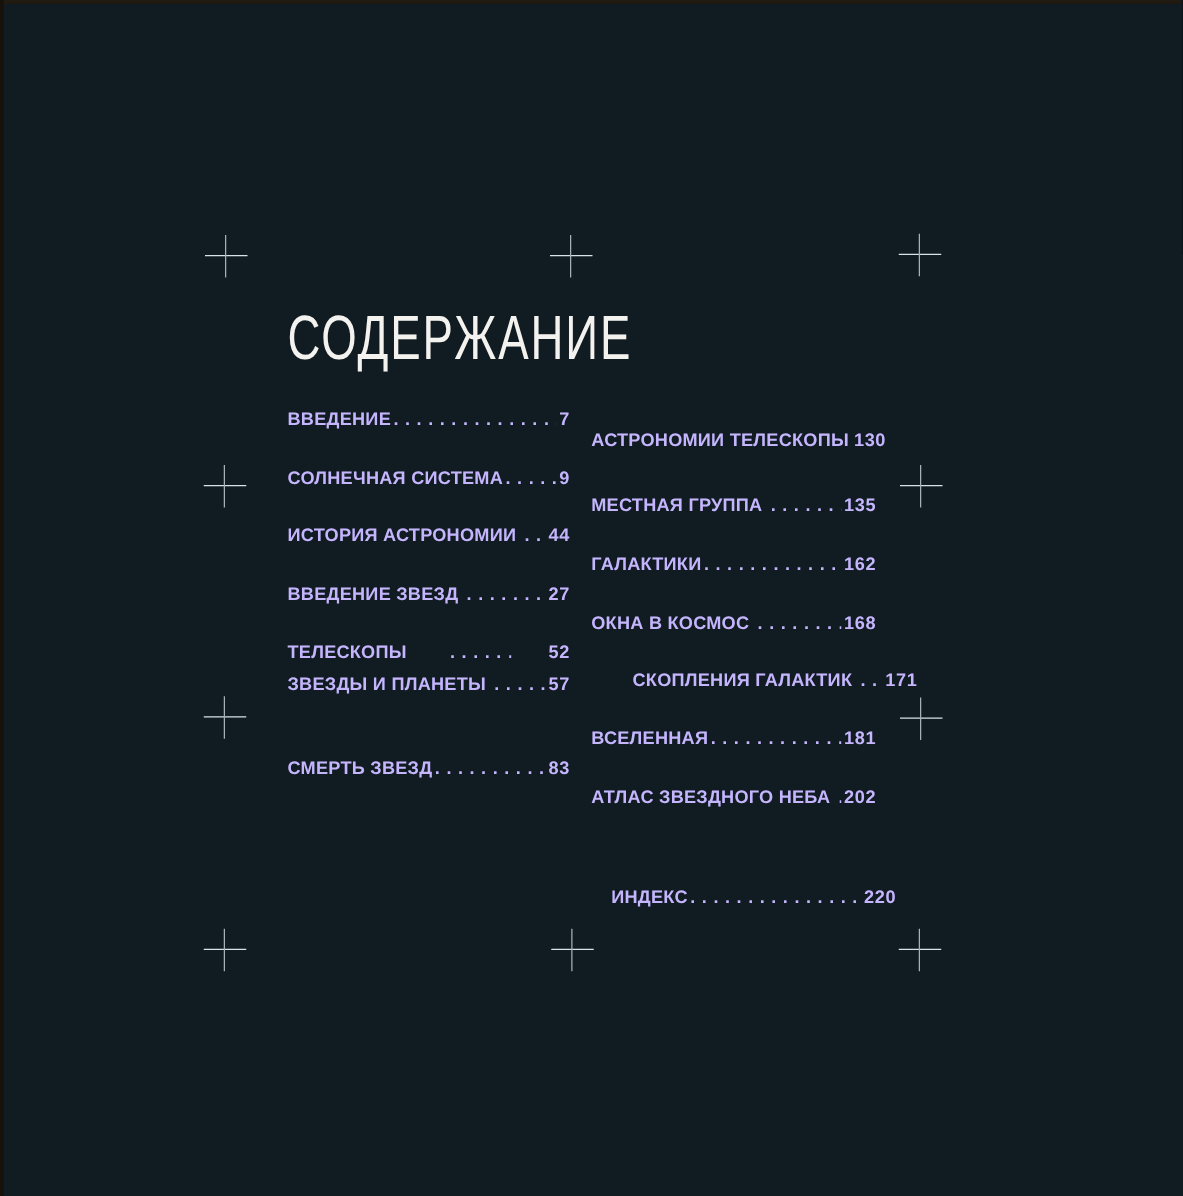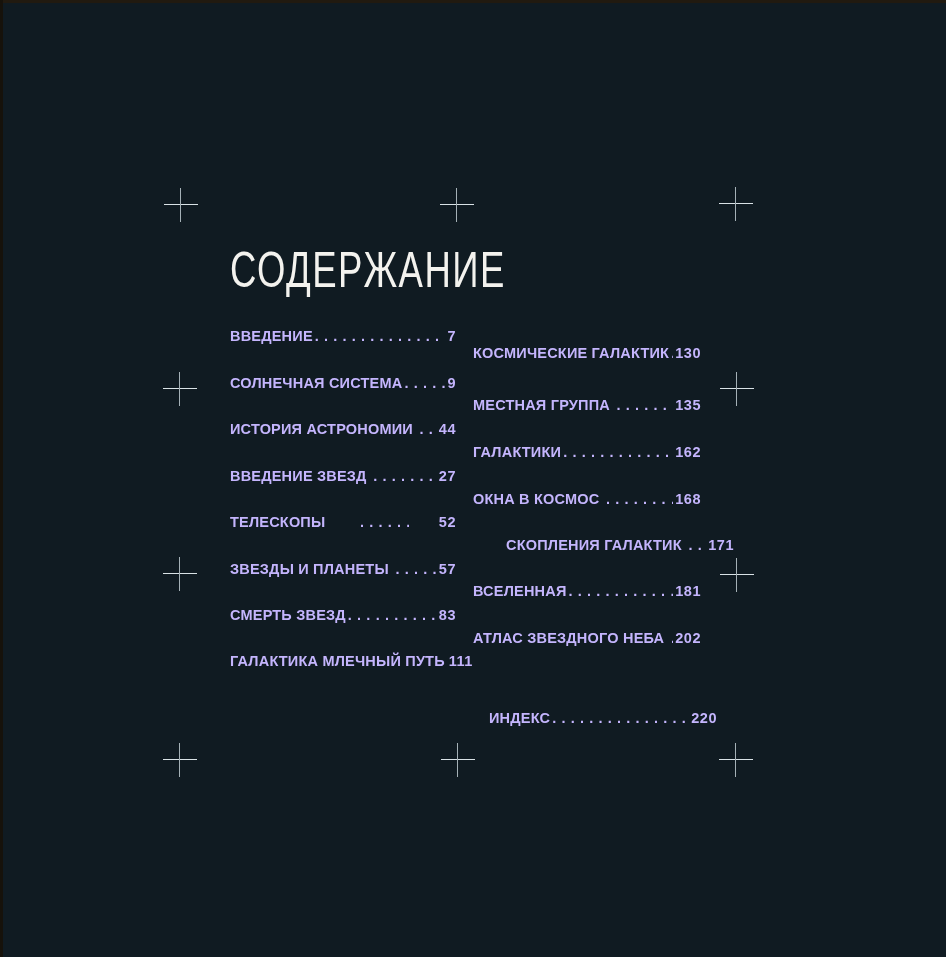--- a/index.html
+++ b/index.html
@@ -106,40 +106,35 @@
     <div class="row" style="top:468px;">
       <span class="lbl">ВВЕДЕНИЕ ЗВЕЗД</span>
         <span class="dots"> . . . . . . . . . </span>
         <span class="pg">27</span>
     </div>
     <div class="row" style="top:514px;gap:28px;">
       <span class="lbl">ТЕЛЕСКОПЫ</span>
         <span class="dots"> . . . . . . . . . . . . . </span>
         <span class="pg">52</span>
     </div>
-    <div class="row" style="top:561px;">
+    <div class="row" style="top:540px;">
       <span class="lbl">ЗВЕЗДЫ И ПЛАНЕТЫ</span>
         <span class="dots"> . . . . . . . </span>
         <span class="pg">57</span>
     </div>
     <div class="row" style="top:607px;">
       <span class="lbl">СМЕРТЬ ЗВЕЗД</span>
         <span class="dots">. . . . . . . . . . . . </span>
         <span class="pg">83</span>
     </div>
-    <div class="row" style="top:653px;">
-      <span class="lbl">ГАЛАКТИКА МЛЕЧНЫЙ ПУТЬ</span>
-        <span class="dots"> . </span>
-        <span class="pg">111</span>
-    </div>
   </div>
 
   <div class="col col-right">
     <div class="row" style="top:345px;">
-      <span class="lbl">КОСМИЧЕСКИЕ ГАЛАКТИК</span>
+      <span class="lbl">АСТРОНОМИИ ТЕЛЕСКОПЫ</span>
         <span class="dots">. .</span>
         <span class="pg">130</span>
     </div>
     <div class="row" style="top:397px;">
       <span class="lbl">МЕСТНАЯ ГРУППА</span>
         <span class="dots"> . . . . . . . . .</span>
         <span class="pg">135</span>
     </div>
     <div class="row" style="top:444px;">
       <span class="lbl">ГАЛАКТИКИ</span>

